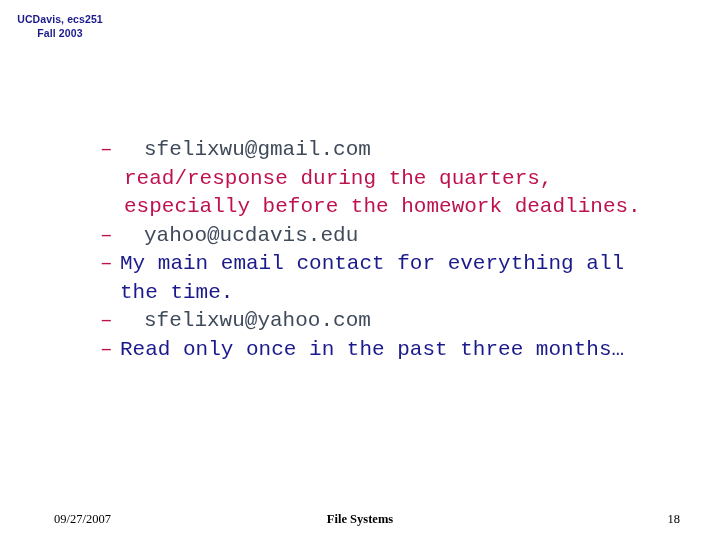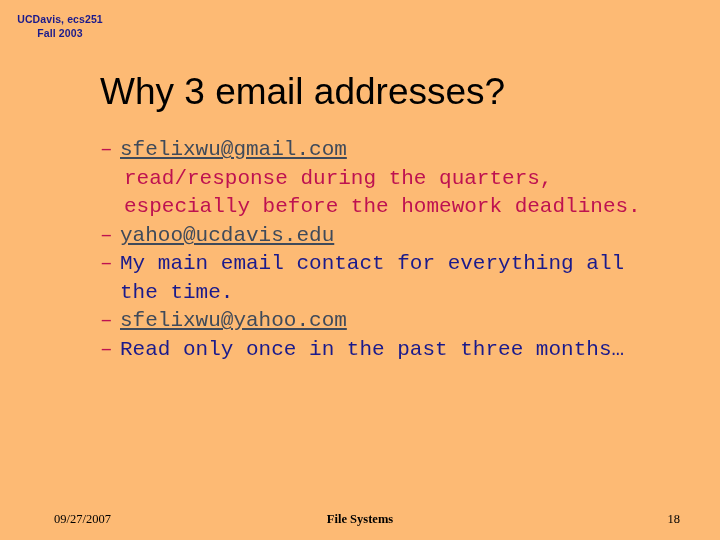--- a/index.html
+++ b/index.html
@@ -14,21 +14,21 @@
     overflow: hidden;
     position: relative;
   }
 
   #slide {
     position: absolute;
     left: 0;
     top: 0;
     width: 720px;
     height: 540px;
-    background: #fdba74;
+    background: #ffffff;
   }
 
   
   #course-header {
     position: absolute;
     left: 6px;
     top: 12px;
     width: 108px;
     text-align: center;
     color: #1a1a8c;
@@ -78,22 +78,22 @@
     color: #be1250;
     font-family: "Liberation Mono", monospace;
     font-size: 21px;
     line-height: 28.5px;
   }
   .bullet-text {
     flex: 1 1 auto;
     white-space: pre-wrap;
   }
   .email-link {
-    text-decoration: underline;
     color: #3f4a5a;
+    margin-left: 24px;
   }
   .crimson {
     color: #be1250;
   }
   .navy {
     color: #1a1a8c;
   }
   .cont-para {
     margin-left: 24px;
     white-space: pre-wrap;
@@ -134,21 +134,20 @@
 </head>
 <body>
 
 <div id="slide">
 
   <div id="course-header">
     <span class="hdr-line">UCDavis, ecs251</span>
     <span class="hdr-line">Fall 2003</span>
   </div>
 
-  <div id="slide-title">Why 3 email addresses?</div>
 
   <div id="body-list">
 
     <div class="bullet-row">
       <span class="dash">–</span>
       <span class="bullet-text email-link">sfelixwu@gmail.com</span>
     </div>
 
     <div class="cont-para crimson">read/response during the quarters, especially before the homework deadlines.</div>
 

